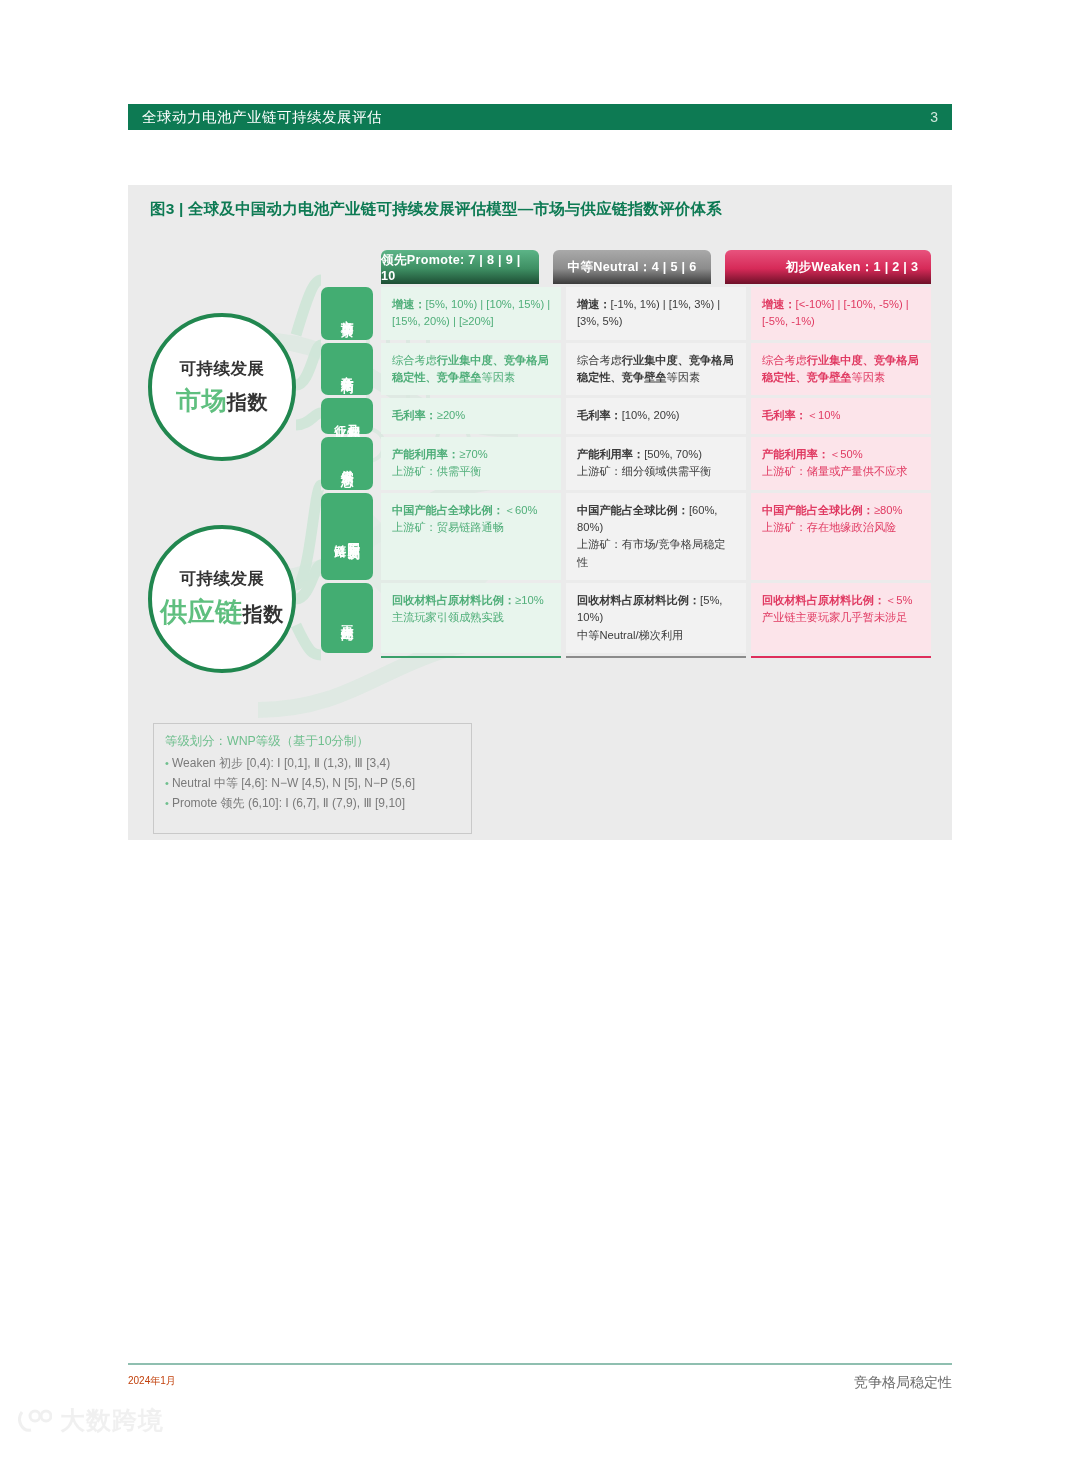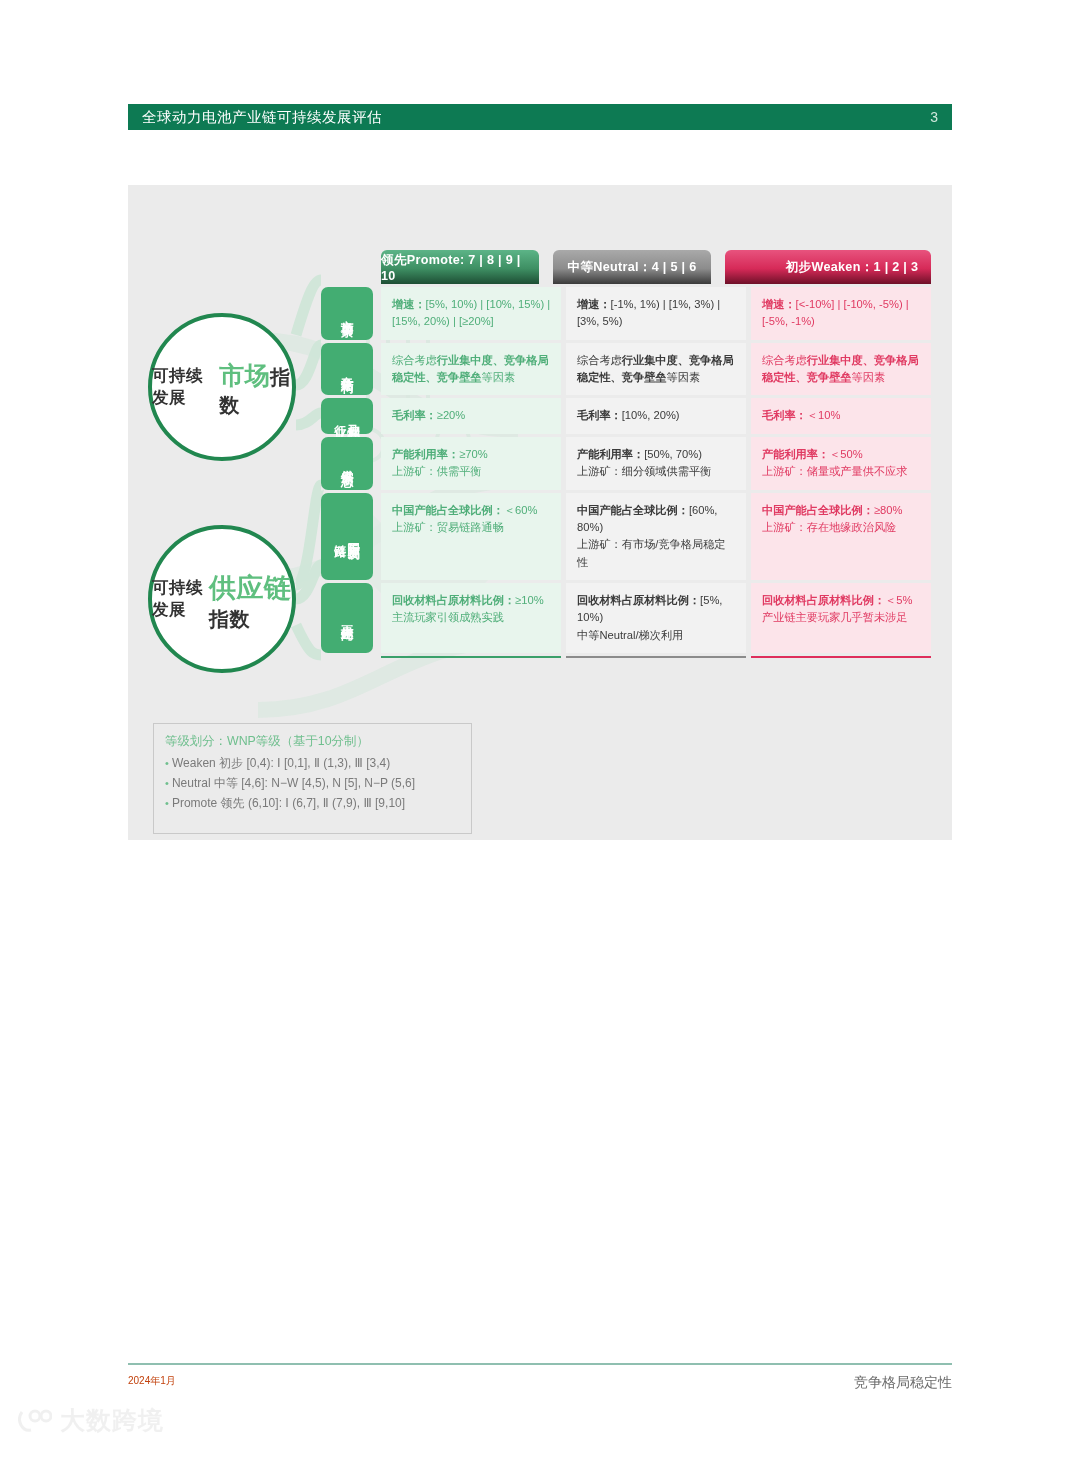--- a/index.html
+++ b/index.html
@@ -51,21 +51,21 @@
     pointer-events: none; opacity: .55;
   }
 
   
   .circle {
     position: absolute;
     width: 148px; height: 148px;
     border-radius: 50%;
     background: #ffffff;
     border: 4px solid #21874f;
-    display: flex; flex-direction: row;
+    display: flex; flex-direction: column;
     align-items: center; justify-content: center;
     z-index: 4;
   }
   .circle.c1 { left: 20px; top: 128px; }
   .circle.c2 { left: 20px; top: 340px; }
   .c-top { font-size: 16.5px; font-weight: bold; color: #333333; letter-spacing:.5px; }
   .c-bot { font-size: 20px; font-weight: bold; color: #333333; margin-top: 4px; letter-spacing:.5px;}
   .c-hl { color: #5fbf7f; font-size: 25px; }
   .c2 .c-hl { font-size: 27px; }
 
@@ -163,20 +163,21 @@
 
 <div class="page">
 
   <div class="rh">
     <span class="rh-title">全球动力电池产业链可持续发展评估</span>
     <span class="rh-page">3</span>
   </div>
 
   <div class="fig">
 
+    <div class="fig-title">图3 | 全球及中国动力电池产业链可持续发展评估模型—市场与供应链指数评价体系</div>
 
     <svg class="wm" viewBox="0 0 290 520">
       <g fill="none" stroke="#cfe6d8" stroke-width="16" opacity="0.75">
         <path d="M10 60 C 120 60, 150 150, 270 150"></path>
         <path d="M10 300 C 120 300, 150 200, 270 200"></path>
         <path d="M10 430 C 120 430, 150 360, 270 360"></path>
       </g>
       <g fill="#d8ebe0" opacity="0.85">
         <path d="M120 230 L180 290 L240 230 L240 300 L180 360 L120 300 Z"></path>
       </g>

